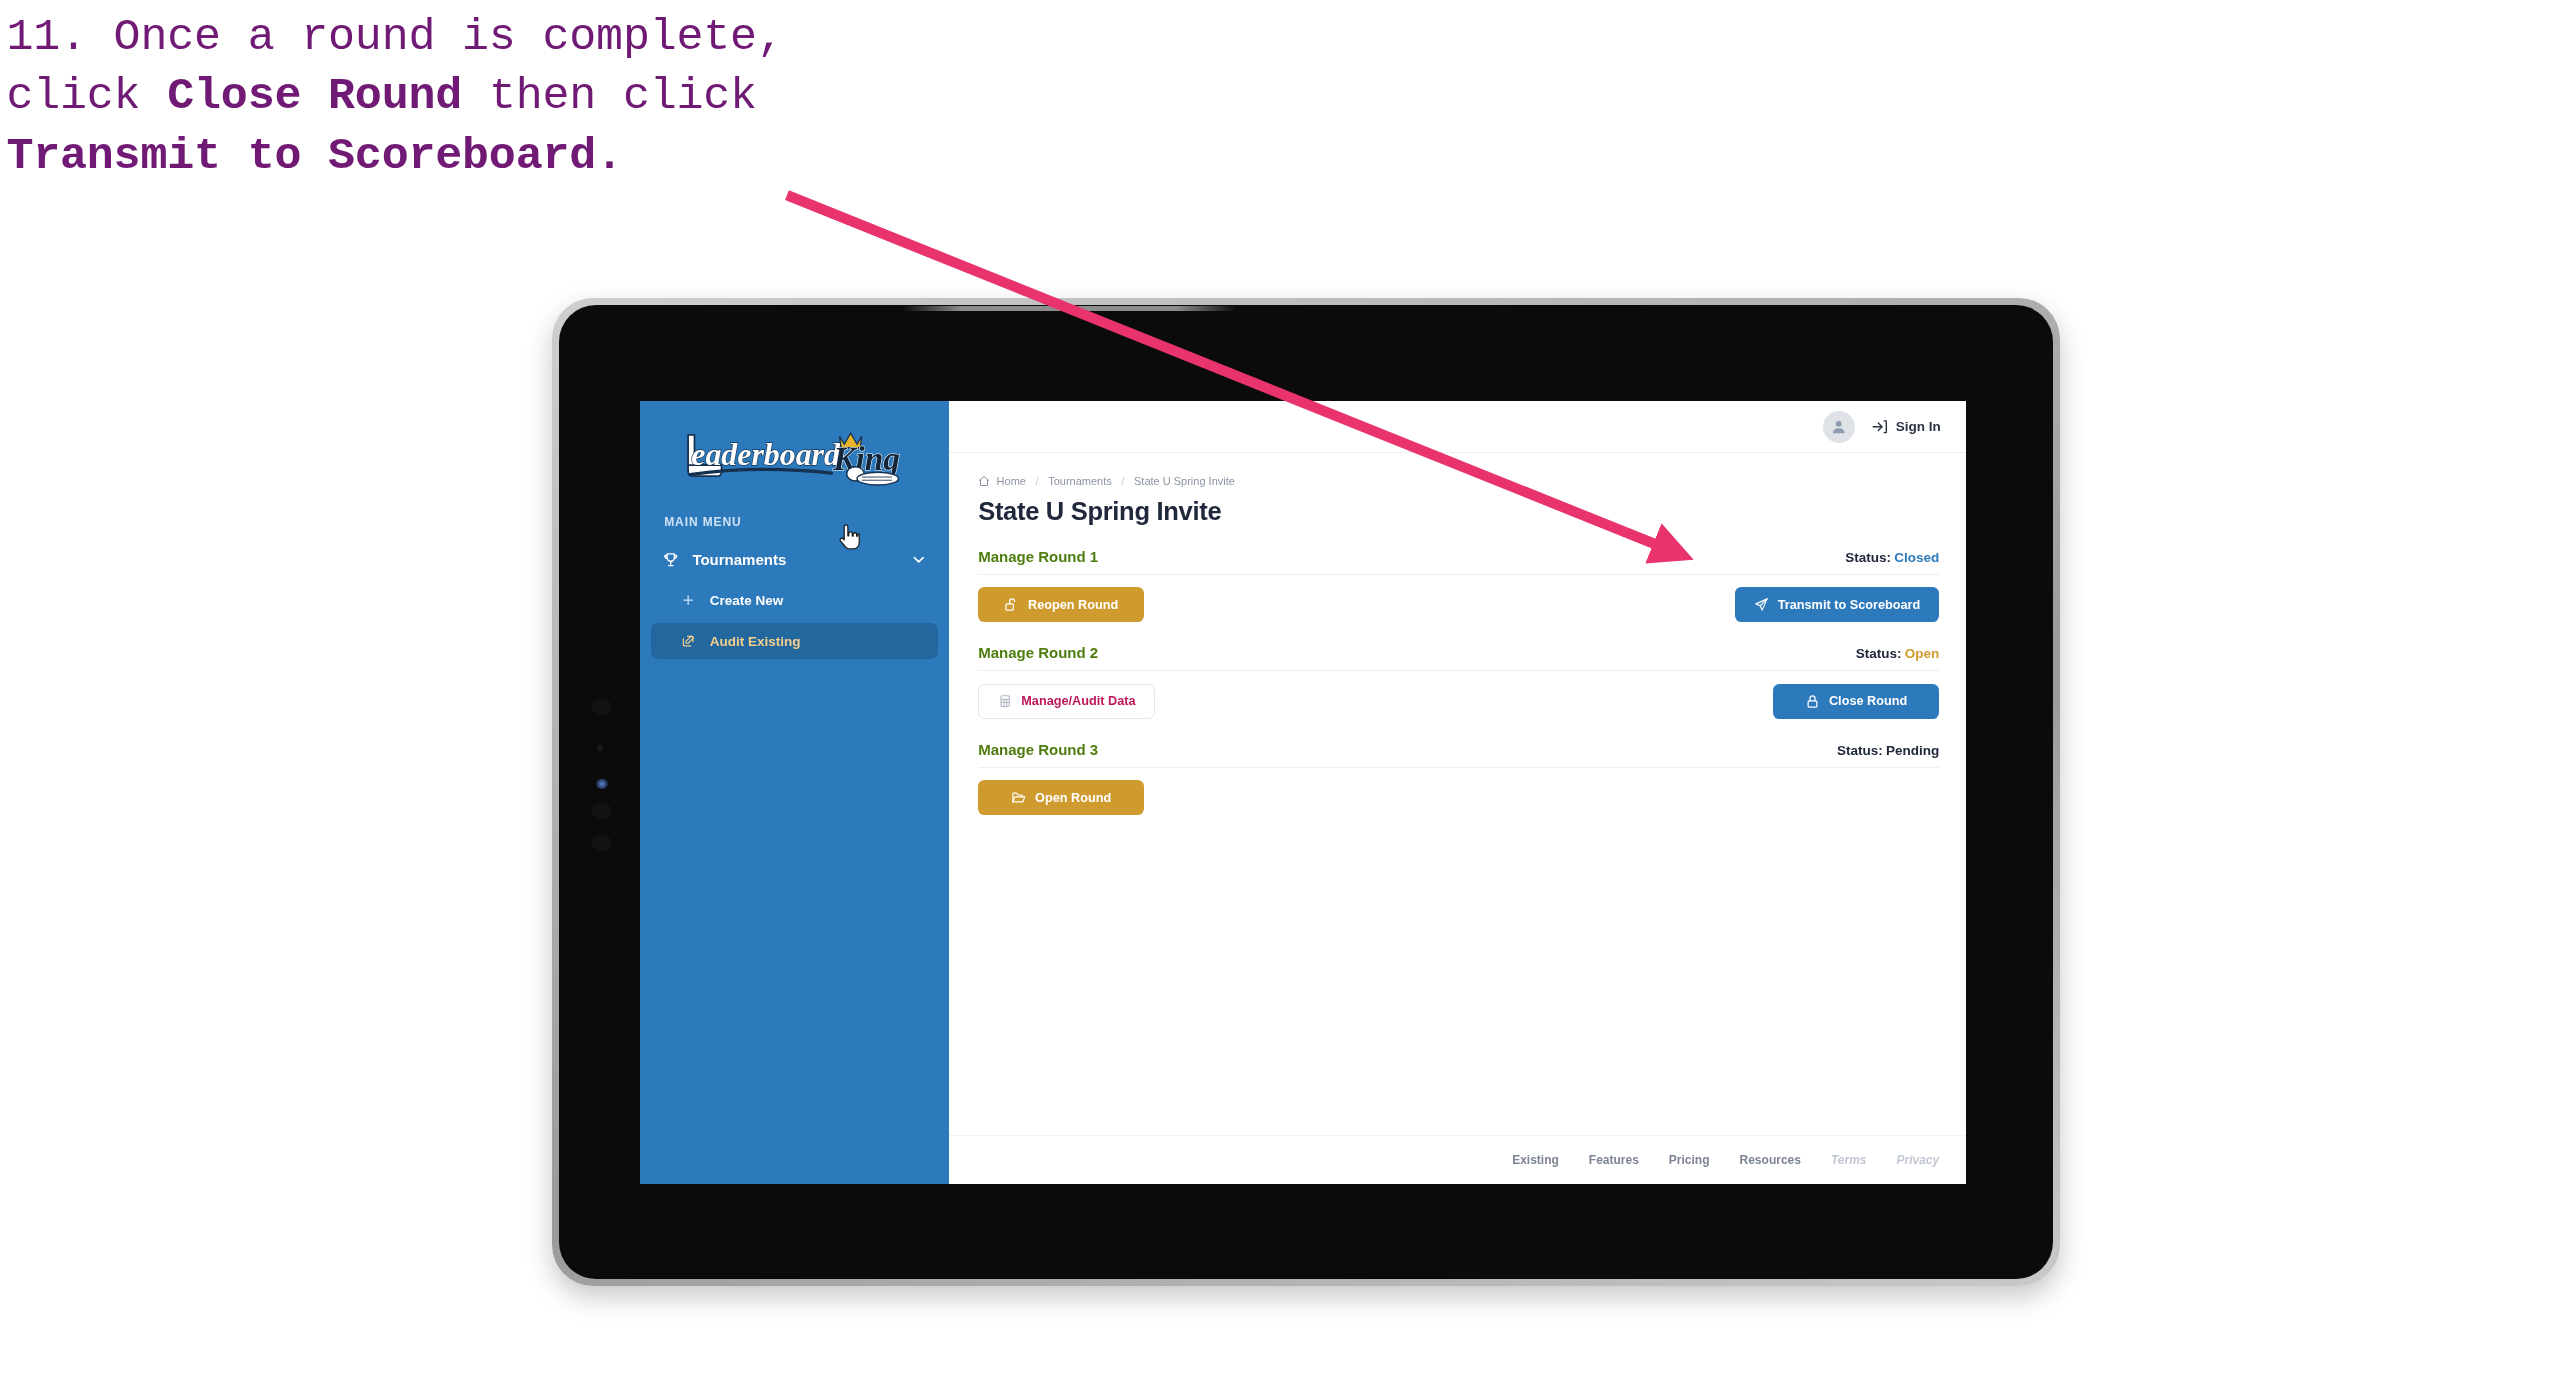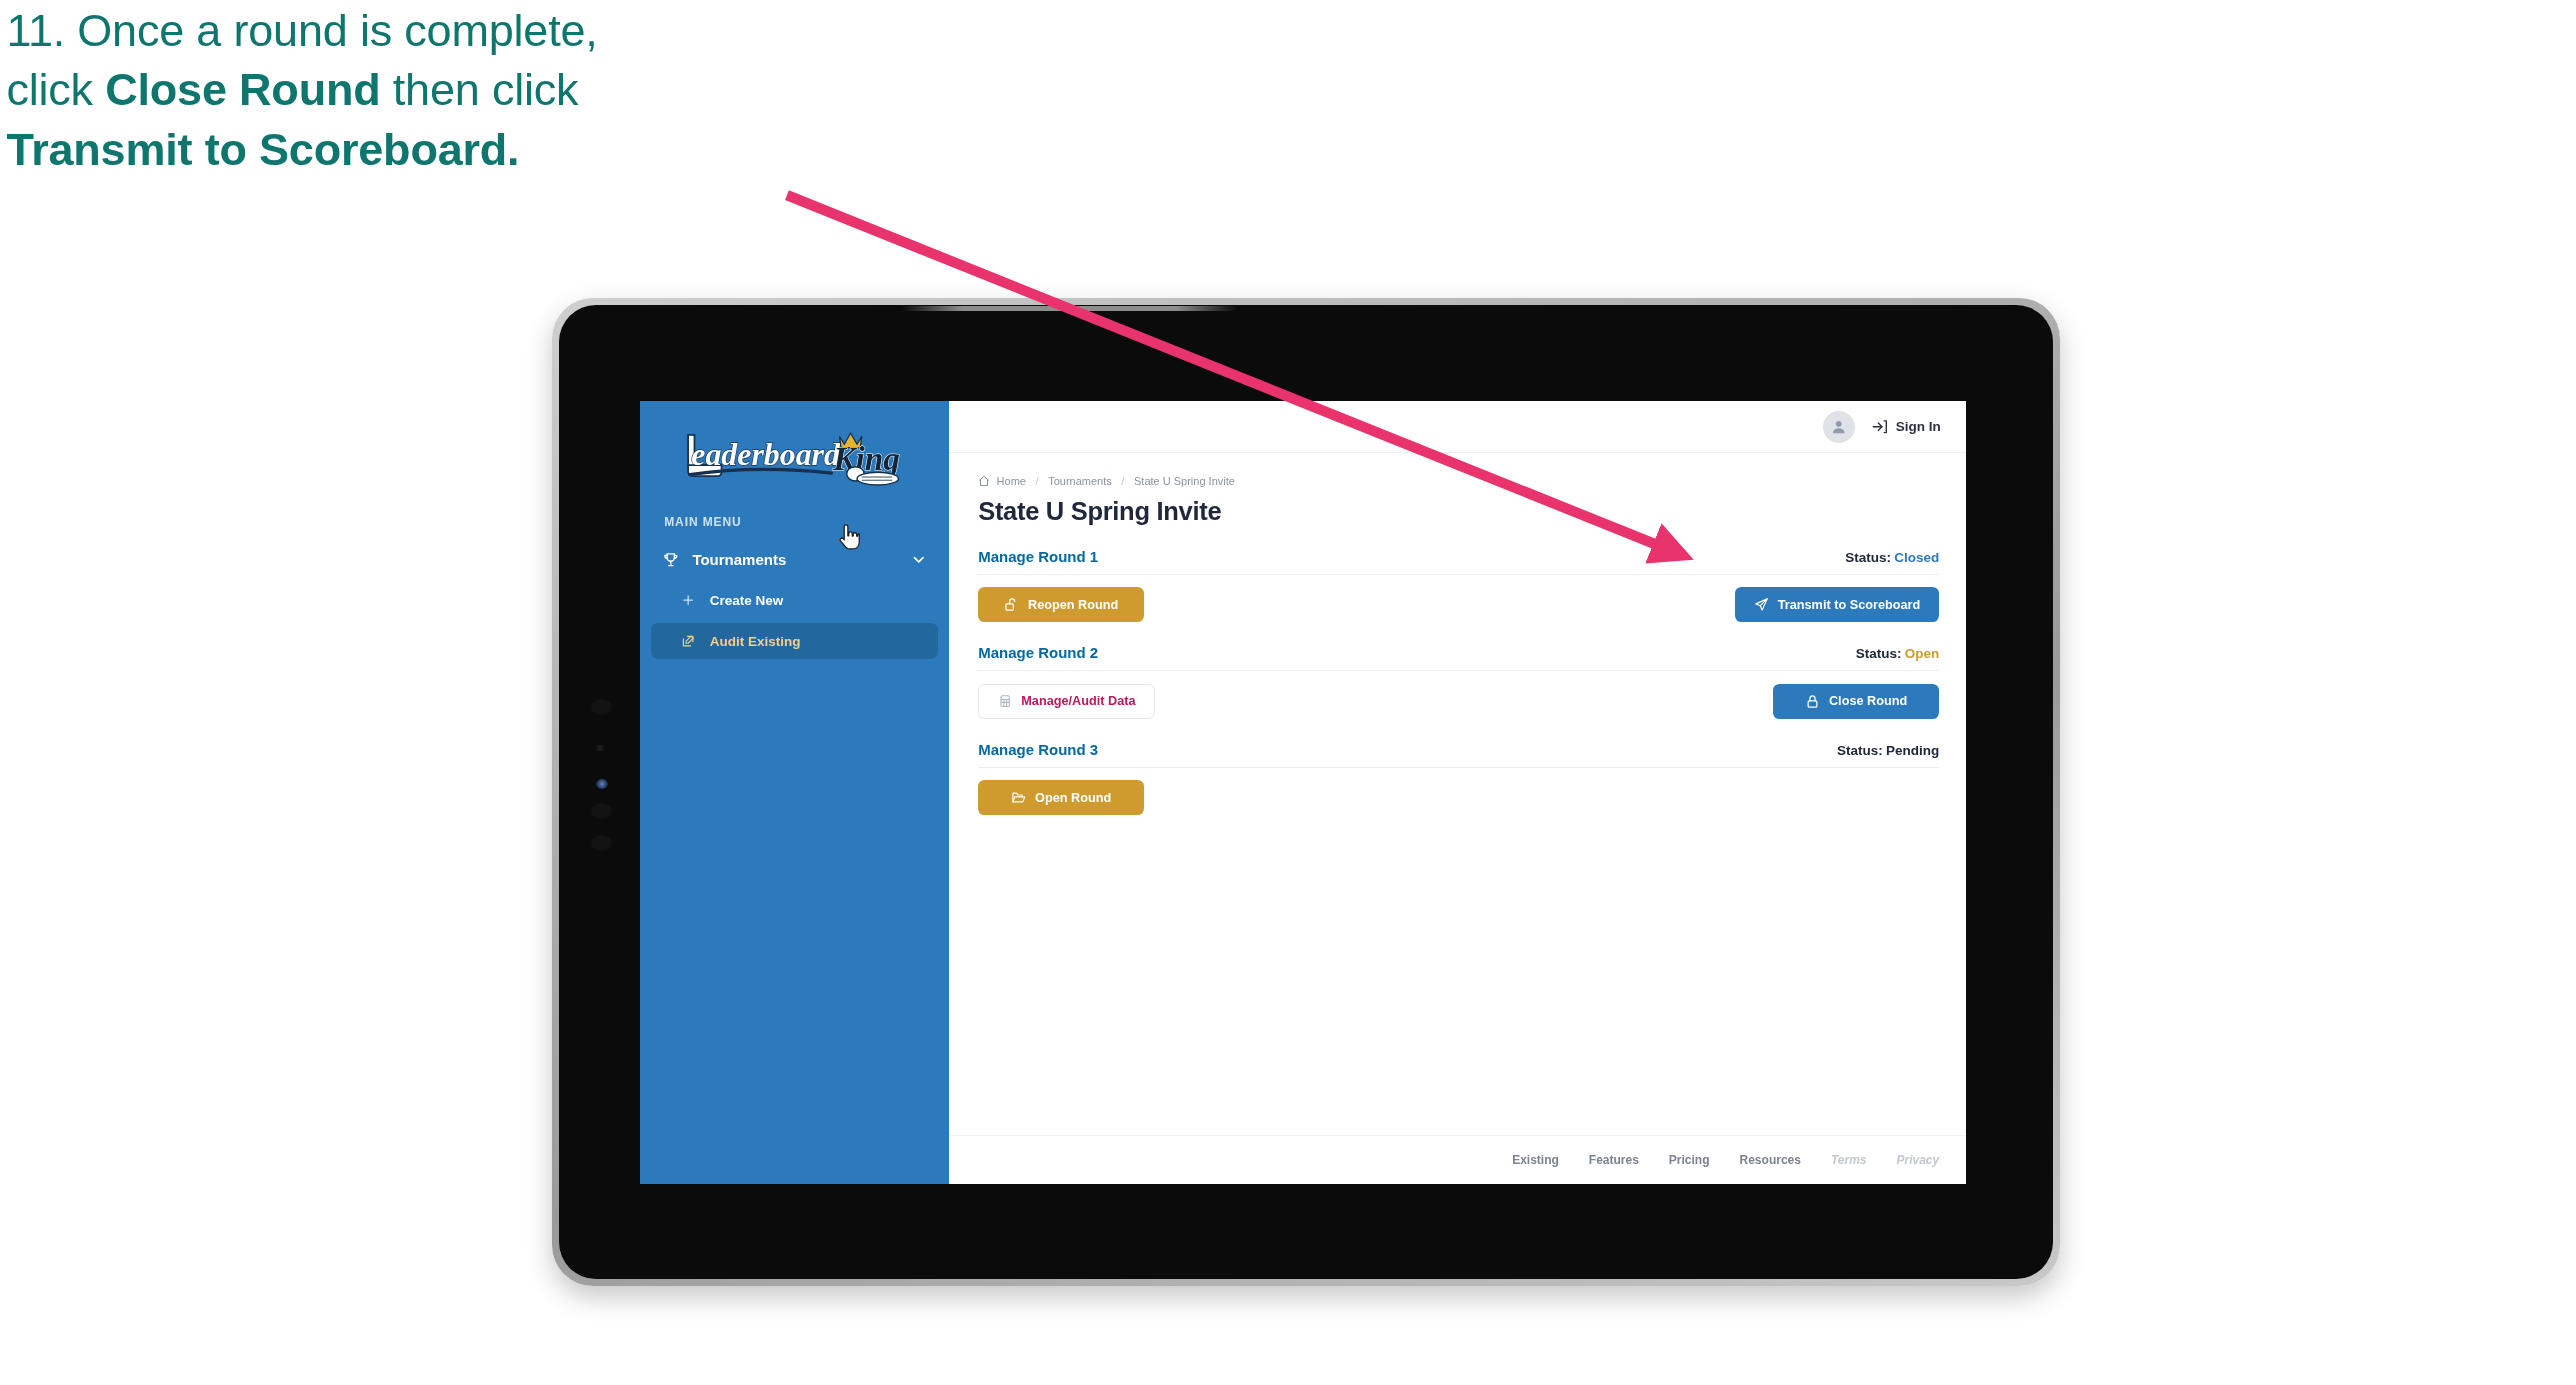--- a/index.html
+++ b/index.html
@@ -7,26 +7,27 @@
   body {
     background: #ffffff;
     font-family: "Liberation Sans", sans-serif;
     position: relative;
     overflow: hidden;
   }
 
   
   #caption {
     position: absolute;
-    left: 6.4px; top: 1px;
+    left: 6.4px; top: 8px;
     width: 876px;
     font-size: 45px;
     line-height: 1.32;
-    color: #0f766e;
+    color: #701a75;
     letter-spacing: -0.2px;
+    font-family: Liberation Mono, monospace;
   }
   #caption .b { font-weight: bold; }
 
   
   #tablet-device {
     position: absolute;
     left: 552px; top: 298px;
     width: 1508px; height: 988px;
   }
   #tablet-bezel-outer {
@@ -144,21 +145,21 @@
     font-size: 25.5px; font-weight: bold; color: #20293c;
     margin-top: 9.6px; letter-spacing: -0.3px;
   }
 
   .round-block { margin-top: 22px; }
   .round-head {
     display: flex; align-items: baseline; justify-content: space-between;
     padding-bottom: 8.8px;
     border-bottom: 0.8px solid #eceef1;
   }
-  .round-title { font-size: 15px; font-weight: bold; color: #0369a1; }
+  .round-title { font-size: 15px; font-weight: bold; color: #4d7c0f; }
   .round-status { font-size: 13.5px; font-weight: bold; color: #20293c; }
   .round-status .val { margin-left: 3.2px; }
   .status-closed  { color: #2C79BC; }
   .status-open    { color: #D09B2E; }
   .status-pending { color: #20293c; }
 
   .round-actions {
     display: flex; align-items: center; justify-content: space-between;
     margin-top: 12.7px;
     min-height: 35px;

